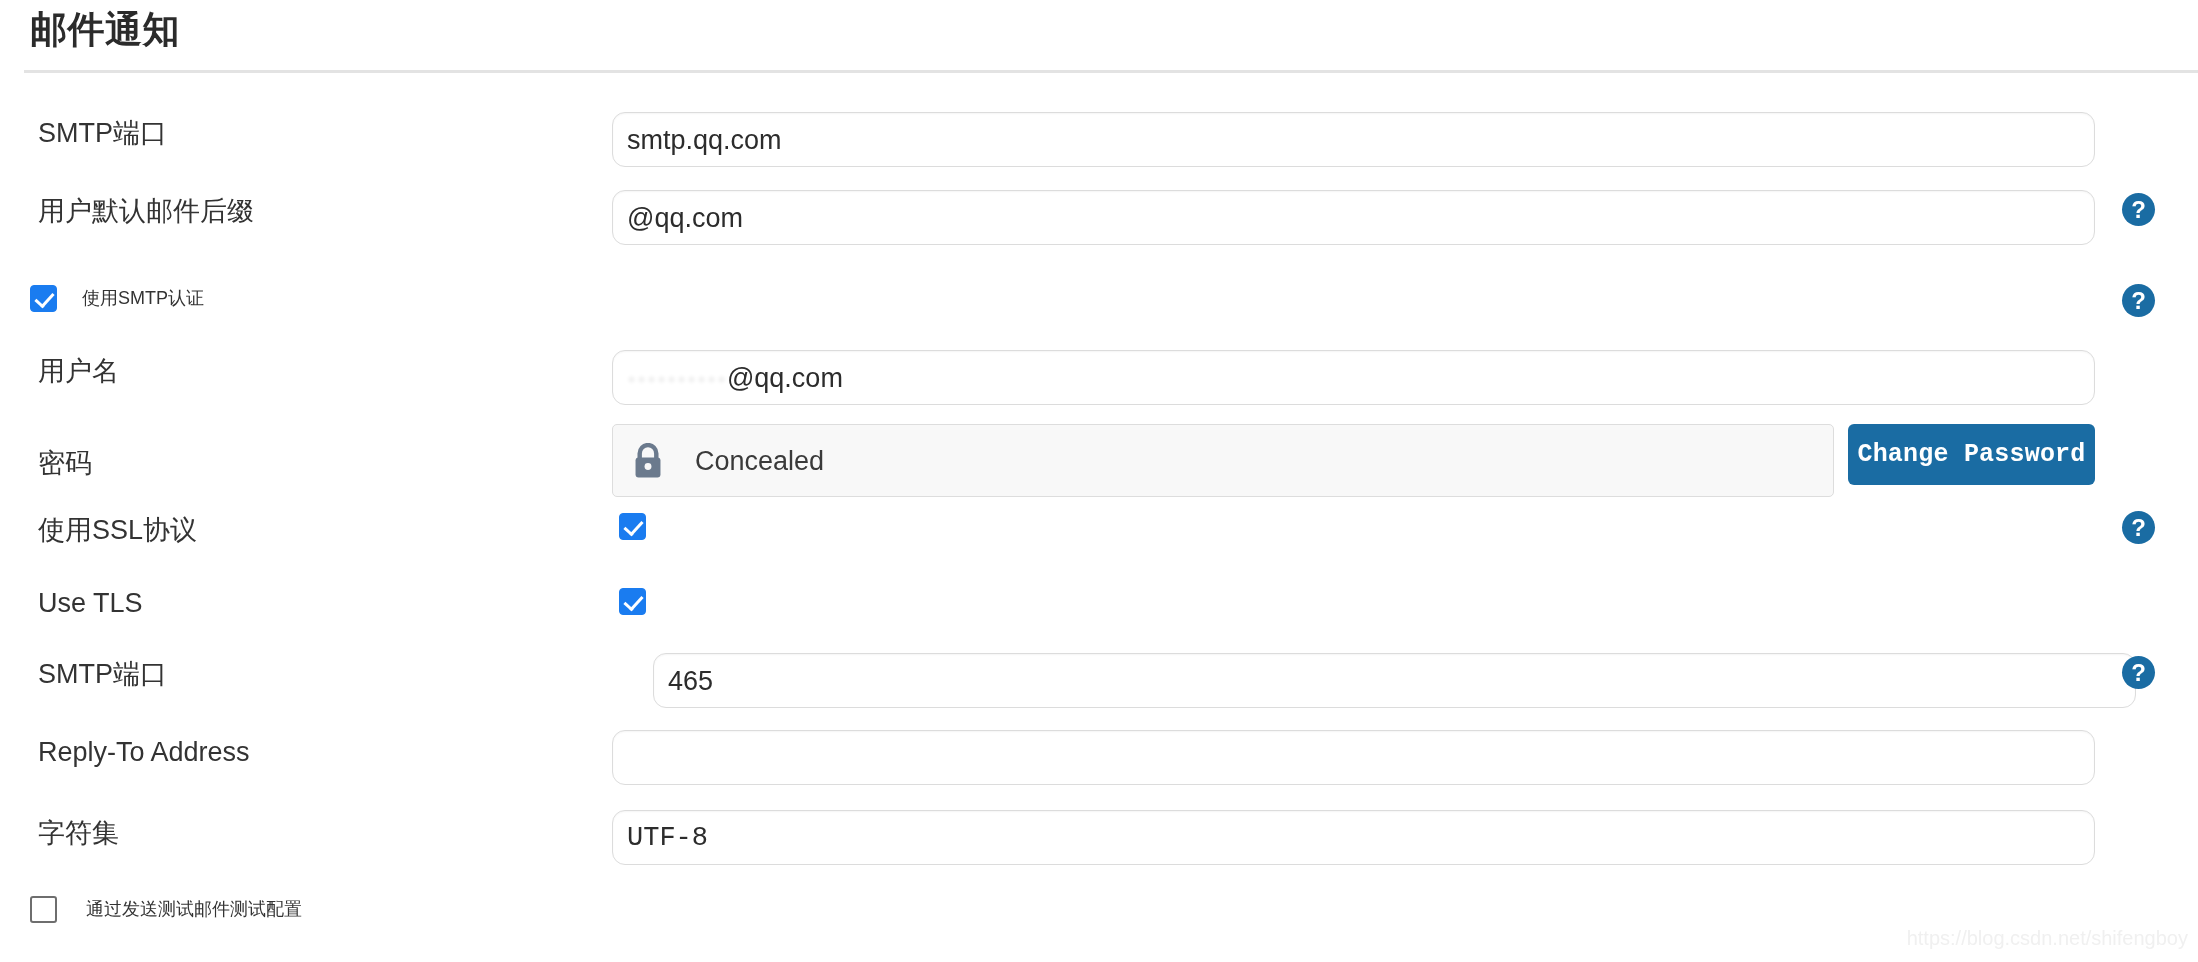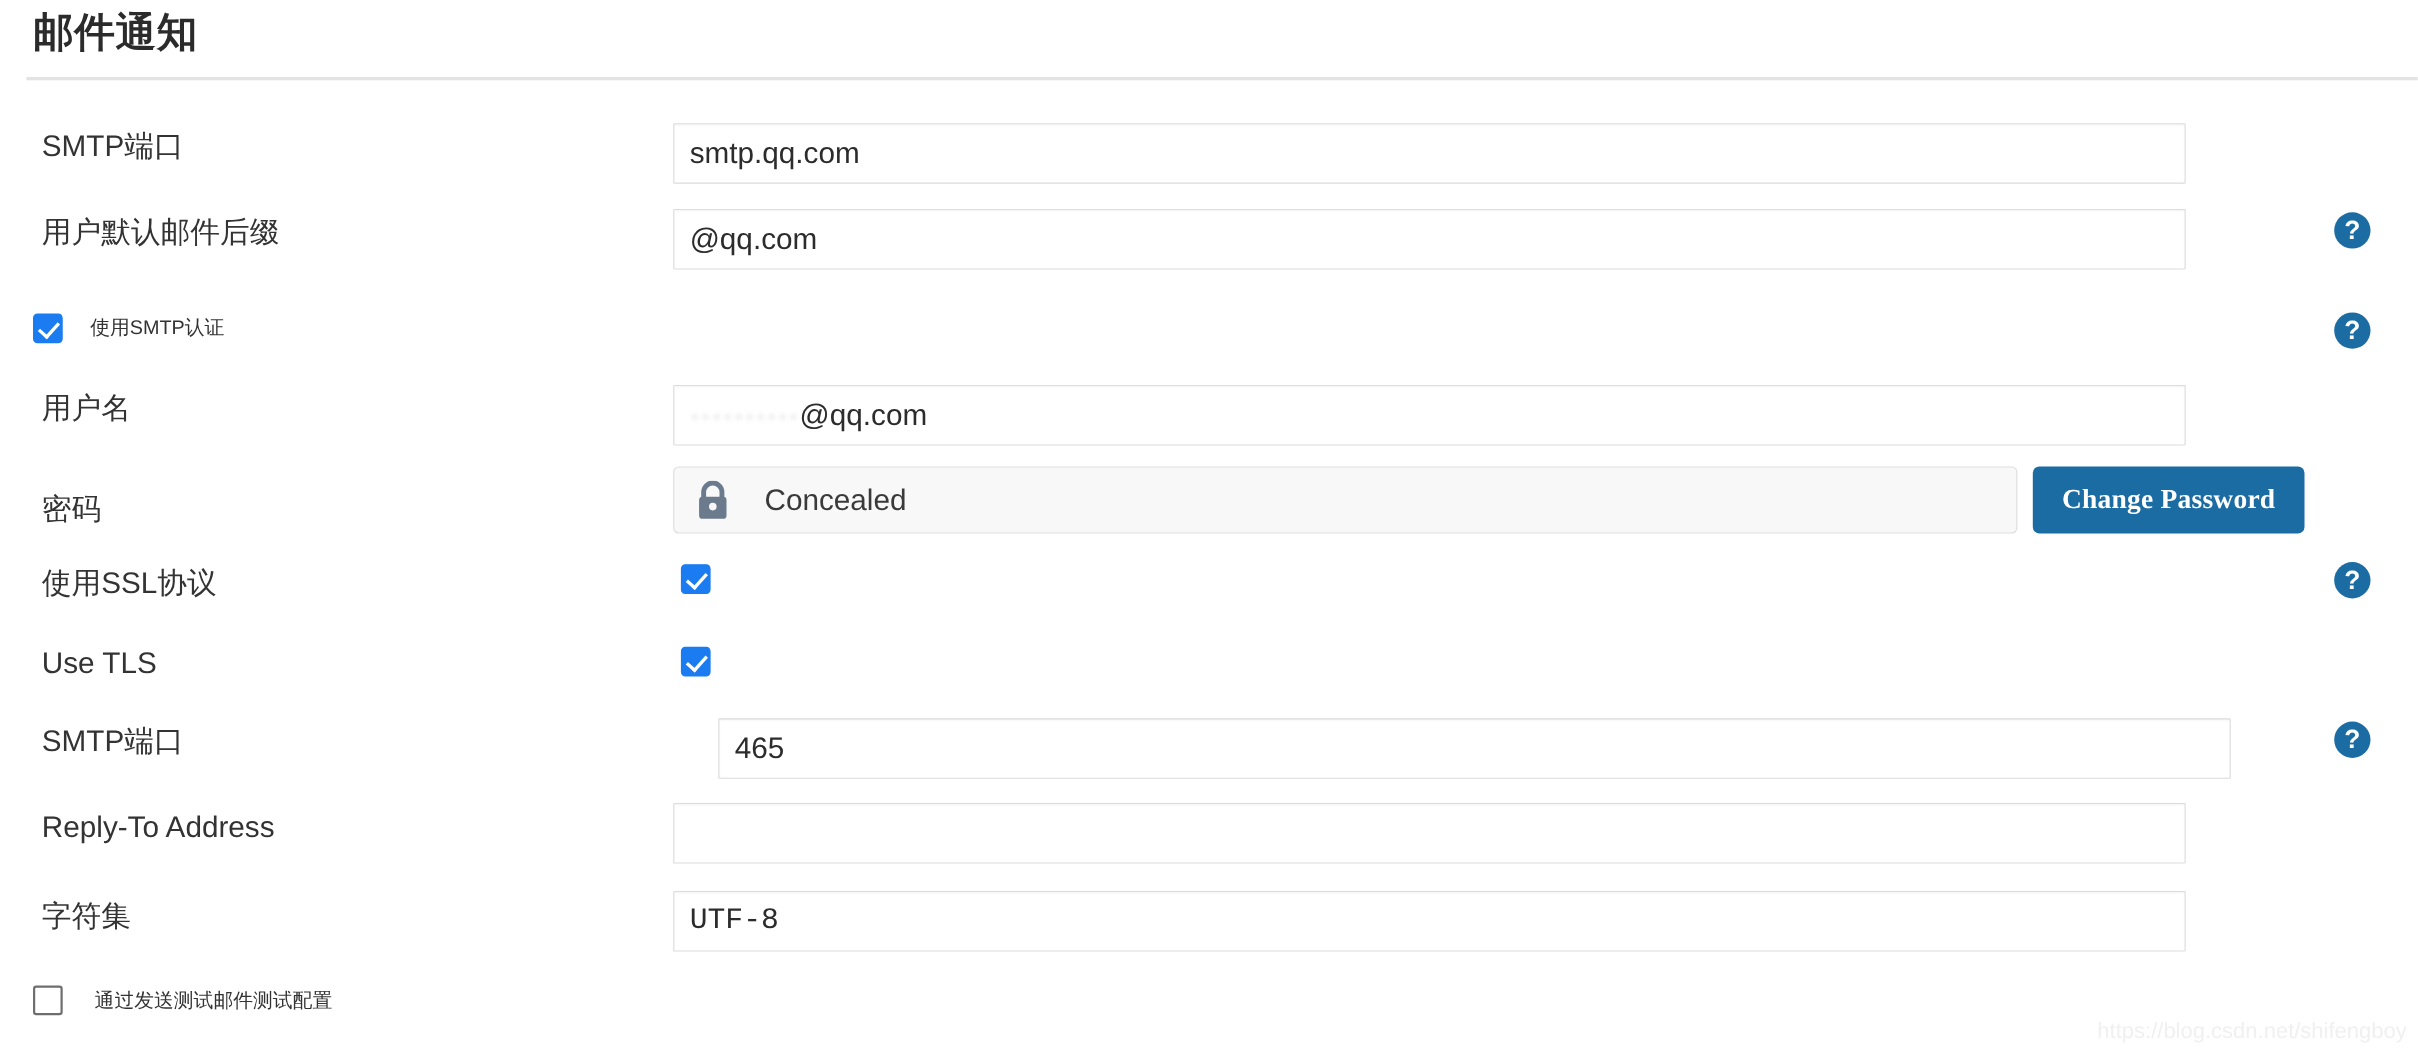--- a/index.html
+++ b/index.html
@@ -42,24 +42,24 @@
     left: 38px;
     font-size: 27px;
     color: #333333;
     white-space: nowrap;
     line-height: 1;
   }
 
   .field {
     position: absolute;
     left: 612px;
-    width: 1375px;
+    width: 1483px;
     height: 55px;
     border: 1.5px solid #dcdcdc;
-    border-radius: 1px;
+    border-radius: 13px;
     background: #ffffff;
     box-shadow: inset 0 1px 2px rgba(0,0,0,0.045);
   }
   .field-value {
     position: absolute;
     left: 14px; top: 50%;
     transform: translateY(-50%);
     font-size: 27px;
     color: #2c2c2c;
     white-space: nowrap;
@@ -123,21 +123,21 @@
     font-size: 18px;
     color: #333333;
     white-space: nowrap;
     line-height: 1;
   }
 
   
   .pw-field {
     position: absolute;
     left: 612px; top: 424px;
-    width: 1222px; height: 61px;
+    width: 1222px; height: 73px;
     border: 1.5px solid #dddddd;
     border-radius: 5px;
     background: #f8f8f8;
   }
   .lock-icon {
     position: absolute;
     left: 18px; top: 50%;
     transform: translateY(-50%);
     width: 34px; height: 36px;
   }
@@ -160,21 +160,21 @@
   .change-pw-btn {
     position: absolute;
     left: 1848px; top: 424px;
     width: 247px; height: 61px;
     background: #1a6ca3;
     border: none;
     border-radius: 6px;
     color: #ffffff;
     font-size: 25px;
     font-weight: bold;
-    font-family: Liberation Serif, serif;
+    font-family: Liberation Mono, monospace;
     cursor: pointer;
     letter-spacing: 0.2px;
   }
 
   
   .watermark {
     position: absolute;
     right: 10px; bottom: 12px;
     font-size: 20px;
     color: #f0f0f0;

